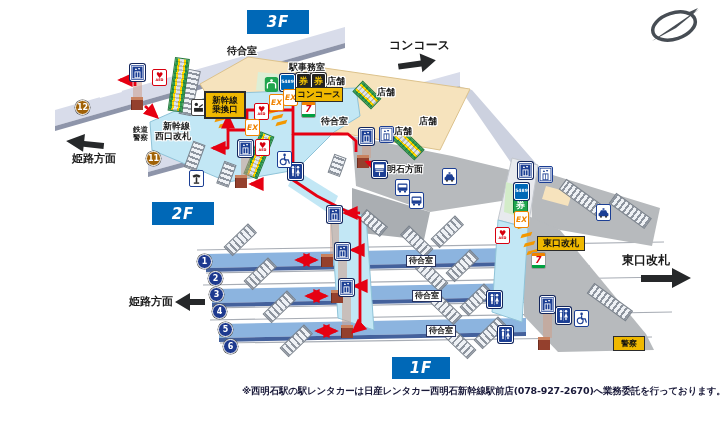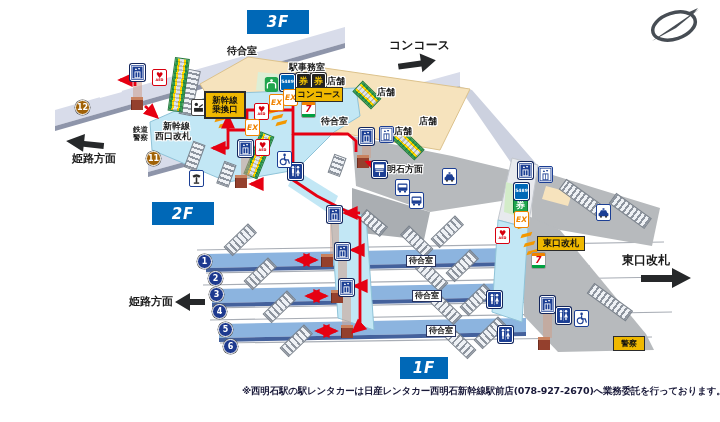--- a/index.html
+++ b/index.html
@@ -450,21 +450,21 @@
         <rect x="6.4" y="3.6" width="2.2" height="1.8" fill="currentColor"></rect>
         <path d="M3 9.2 l1.5 -3.2 h6 l1.5 3.2 z" fill="currentColor"></path>
         <rect x="1.8" y="9.2" width="11.4" height="3.6" rx="1" fill="currentColor"></rect>
         <circle cx="4.6" cy="13.4" r="1.2" fill="#333"></circle>
         <circle cx="10.4" cy="13.4" r="1.2" fill="#333"></circle>
       </svg>
     </div>
 
   <div class="fl" style="left:247px;top:10px;width:62px;height:24px">3F</div>
   <div class="fl" style="left:152px;top:202px;width:62px;height:23px">2F</div>
-  <div class="fl" style="left:400px;top:357px;width:48px;height:22px">1F</div>
+  <div class="fl" style="left:392px;top:357px;width:58px;height:22px">1F</div>
 
   <div class="lbl" style="left:389px;top:37px;font-size:12px">コンコース</div>
   <div class="lbl" style="left:72px;top:151px;font-size:11px">姫路方面</div>
   <div class="lbl" style="left:129px;top:294px;font-size:11px">姫路方面</div>
   <div class="lbl" style="left:622px;top:252px;font-size:12px">東口改札</div>
 
   <div class="lbl" style="left:227px;top:44px;font-size:10px">待合室</div>
   <div class="lbl" style="left:321px;top:115px;font-size:9px">待合室</div>
   <div class="lbl" style="left:289px;top:61px;font-size:9px">駅事務室</div>
   <div class="lbl" style="left:327px;top:75px;font-size:9px">店舗</div>

